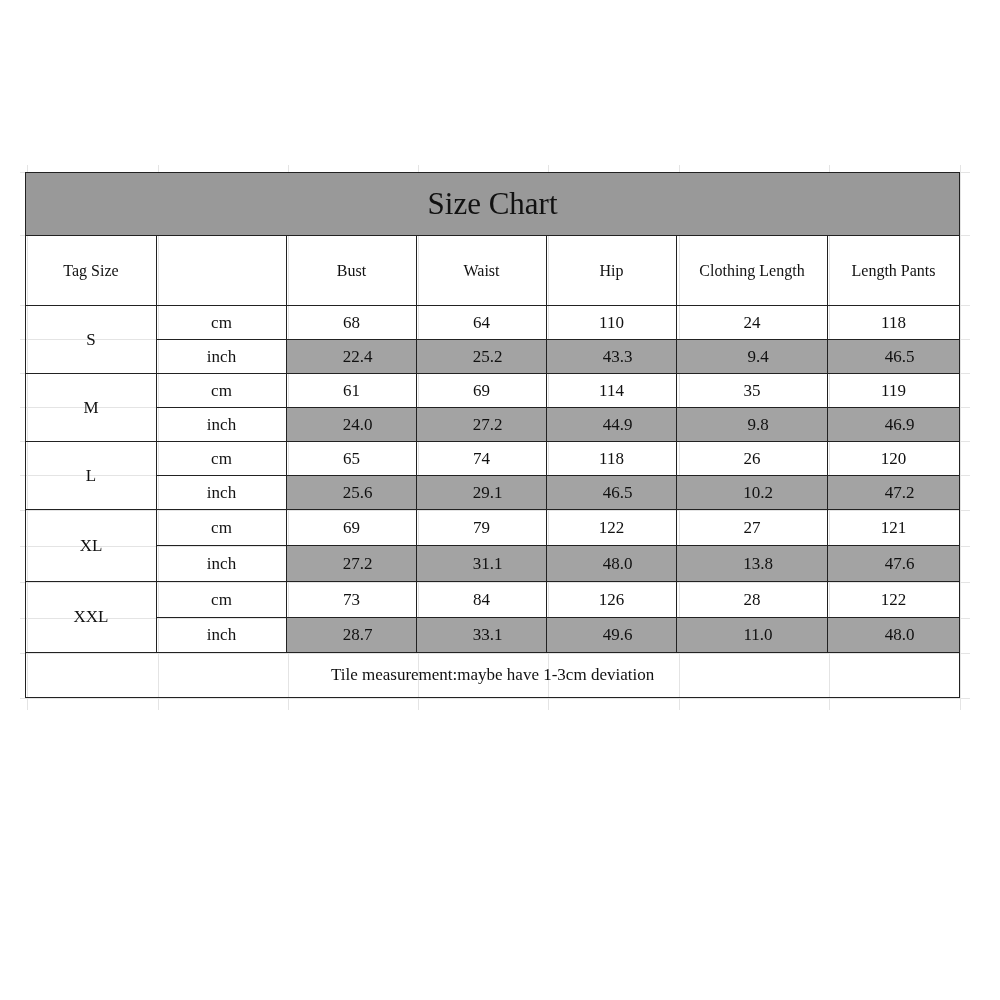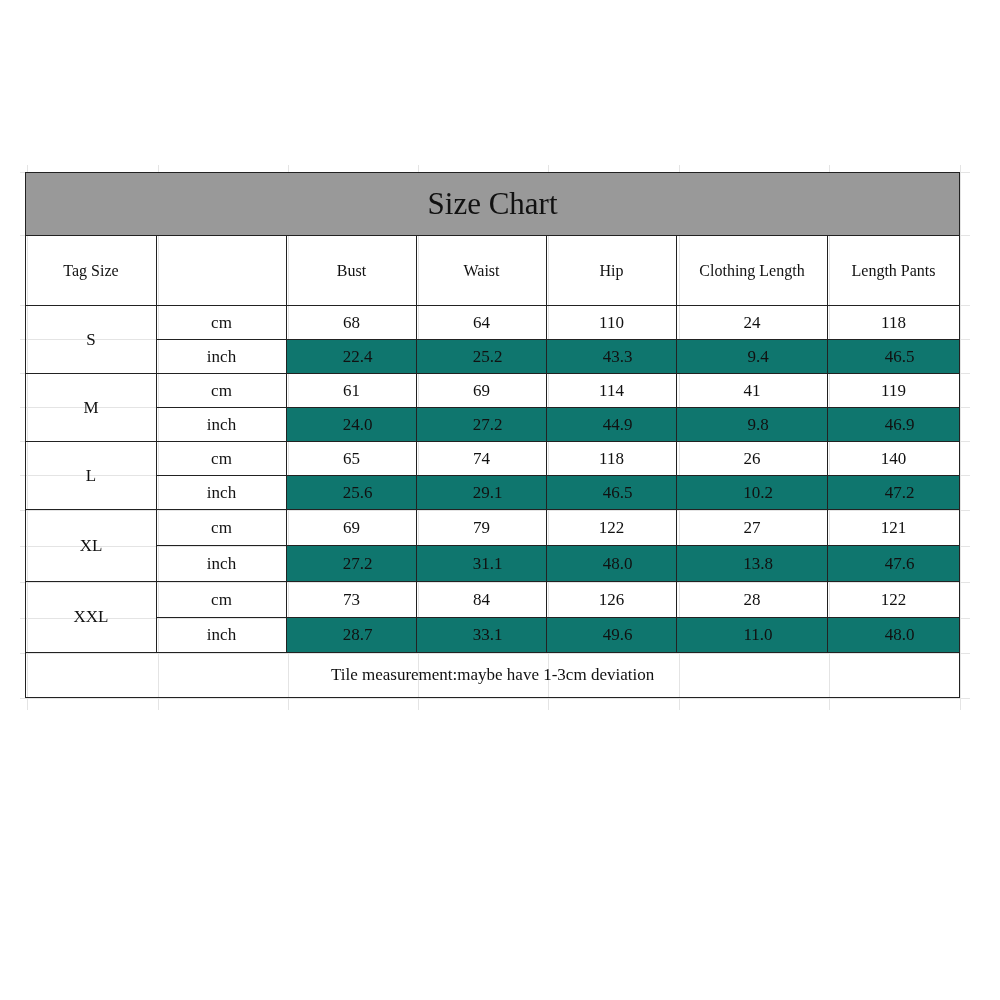--- a/index.html
+++ b/index.html
@@ -8,21 +8,21 @@
   .gridline-v { position: absolute; width: 1px; background: #e4e4e4; }
   .gridline-h { position: absolute; height: 1px; background: #e4e4e4; }
   table.size-chart { position: absolute; left: 25px; top: 172px; width: 934px;
     border-collapse: collapse; table-layout: fixed; }
   table.size-chart td, table.size-chart th { border: 1.5px solid #222; text-align: center;
     vertical-align: middle; padding: 0; font-size: 17px; font-weight: normal; }
   .title-cell { background: #999999; height: 62px; font-size: 31px !important; }
   .header-row th { height: 69px; font-weight: bold; font-size: 16px !important; }
   .data-row td { height: 33px; }
   .data-row.cm td { height: 33px; }
-  .inch .val { background: #0f766e; padding-left: 12px; }
+  .inch .val { background: #a3a3a3; padding-left: 12px; }
   .footer-cell { height: 44px; font-size: 17px; margin-top: 45px; }
 </style>
 </head>
 <body>
 
 <div>
   <div class="gridline-v" style="left:27px;top:165px;height:545px;"></div>
   <div class="gridline-v" style="left:158px;top:165px;height:545px;"></div>
   <div class="gridline-v" style="left:288px;top:165px;height:545px;"></div>
   <div class="gridline-v" style="left:418px;top:165px;height:545px;"></div>
@@ -87,40 +87,40 @@
     <td class="val">9.4</td>
     <td class="val">46.5</td>
   </tr>
 
   <tr class="data-row cm">
     <td rowspan="2">M</td>
     <td>cm</td>
     <td>61</td>
     <td>69</td>
     <td>114</td>
-    <td>41</td>
+    <td>35</td>
     <td>119</td>
   </tr>
   <tr class="data-row inch">
     <td>inch</td>
     <td class="val">24.0</td>
     <td class="val">27.2</td>
     <td class="val">44.9</td>
     <td class="val">9.8</td>
     <td class="val">46.9</td>
   </tr>
 
   <tr class="data-row cm">
     <td rowspan="2">L</td>
     <td>cm</td>
     <td>65</td>
     <td>74</td>
     <td>118</td>
     <td>26</td>
-    <td>140</td>
+    <td>120</td>
   </tr>
   <tr class="data-row inch">
     <td>inch</td>
     <td class="val">25.6</td>
     <td class="val">29.1</td>
     <td class="val">46.5</td>
     <td class="val">10.2</td>
     <td class="val">47.2</td>
   </tr>
 

